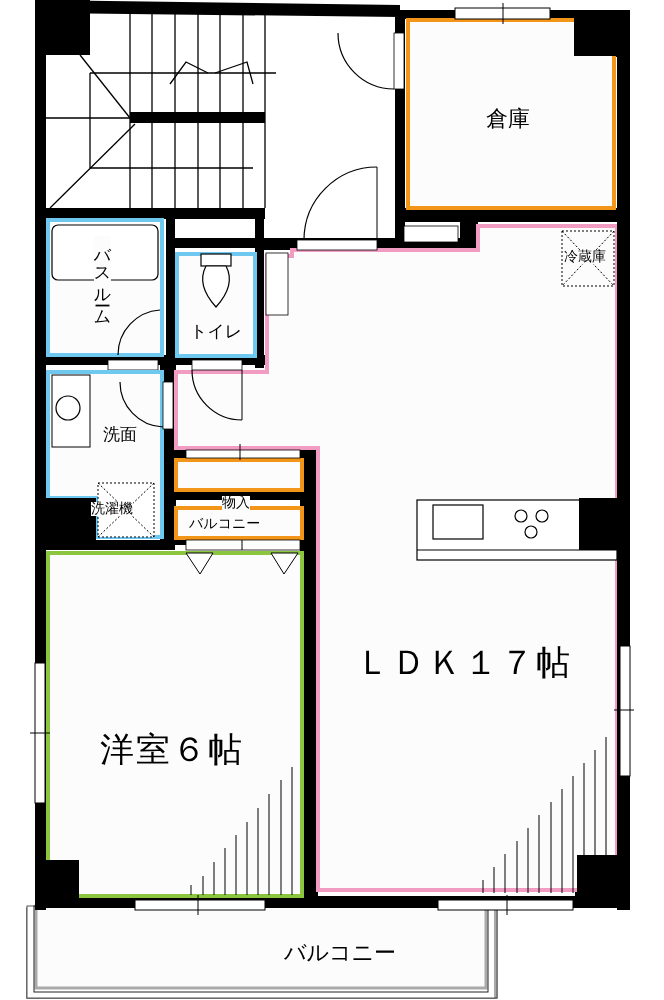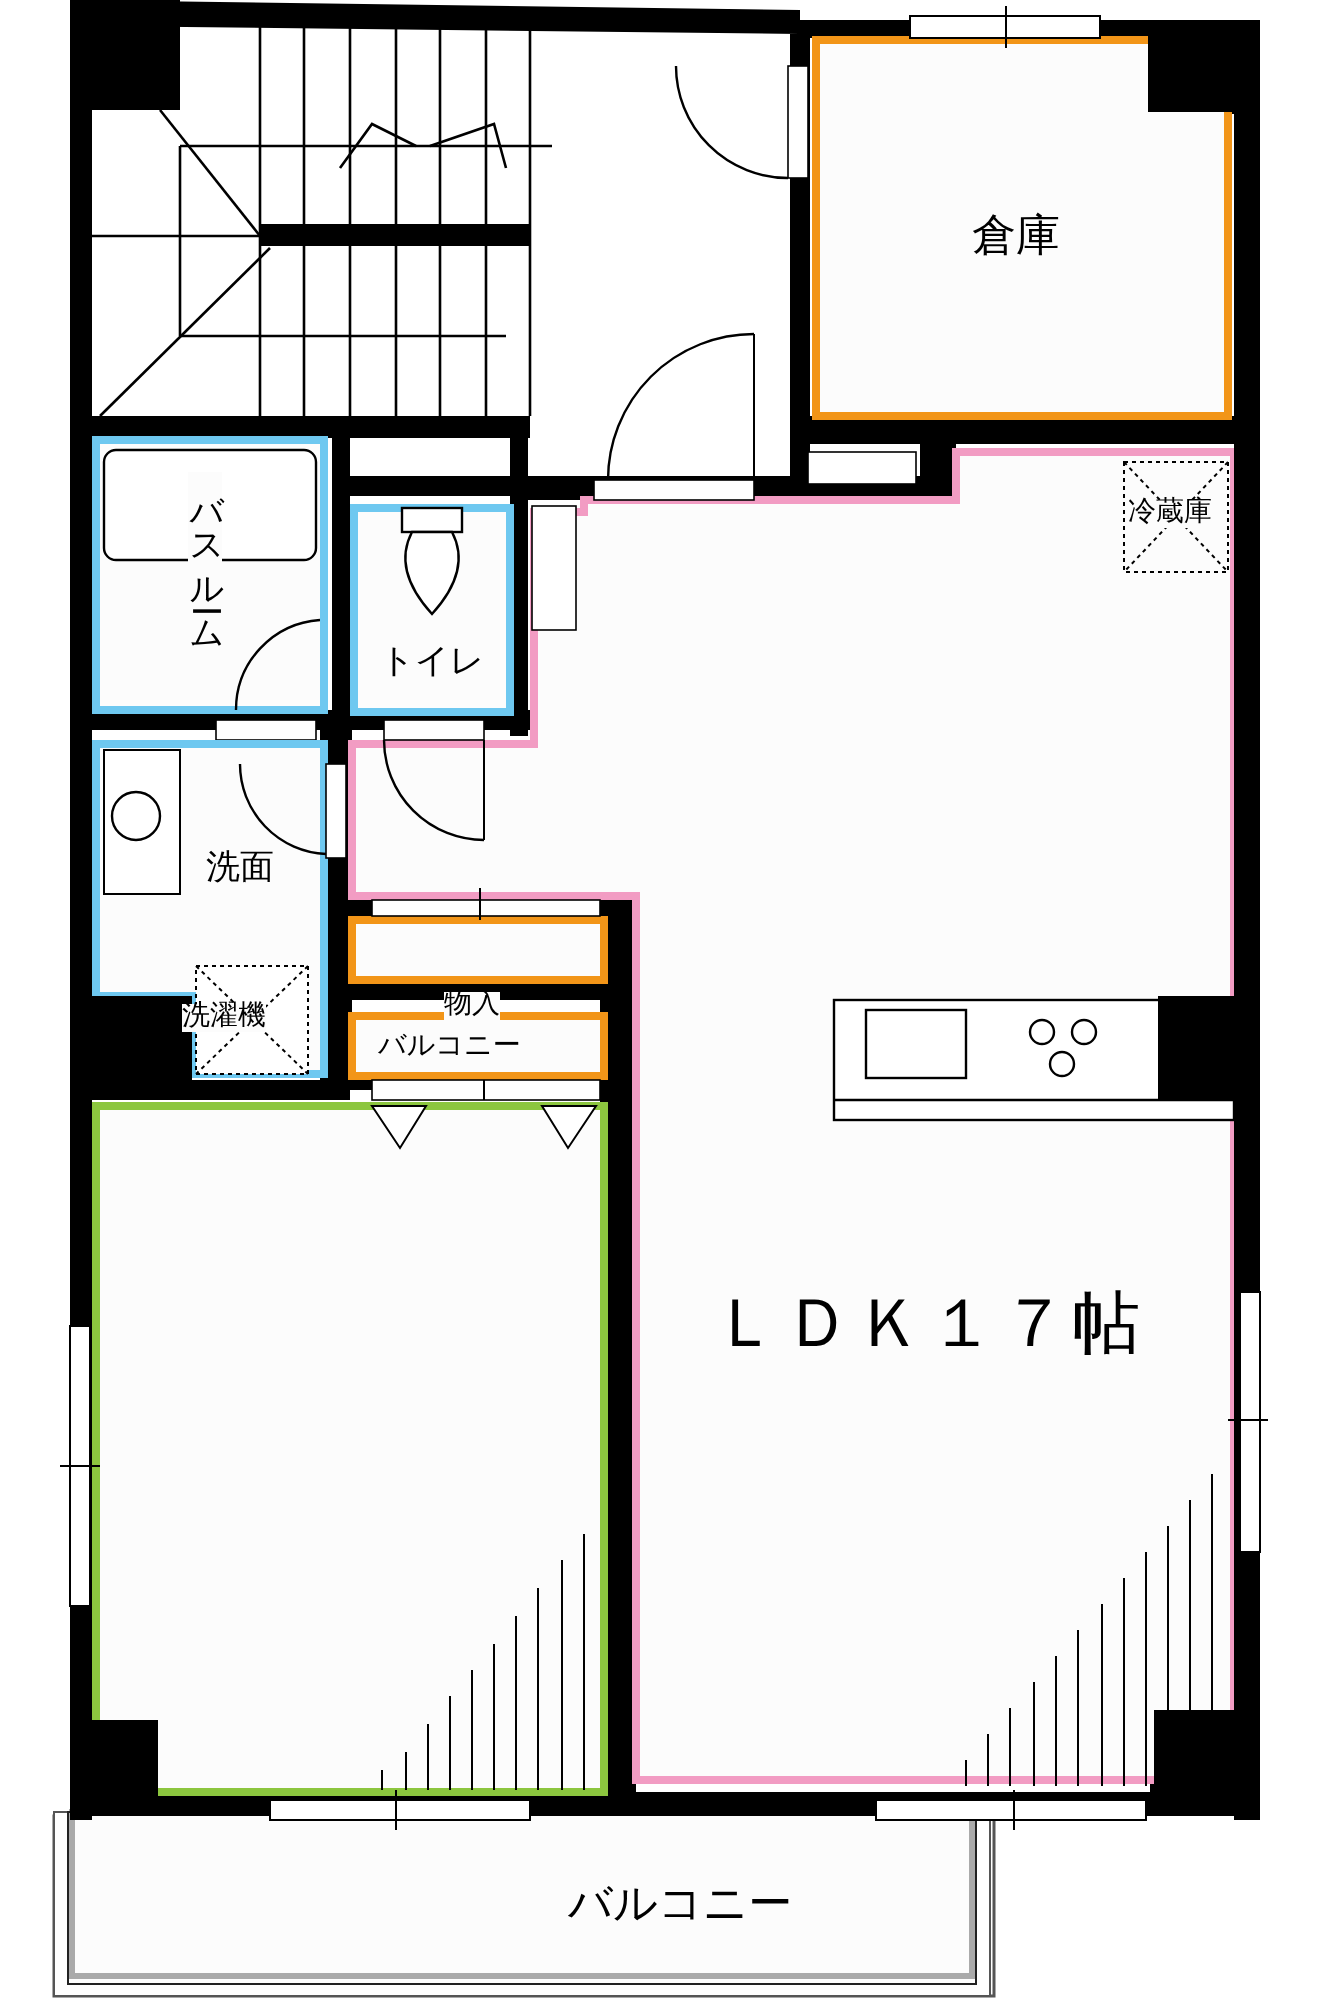--- a/index.html
+++ b/index.html
@@ -195,16 +195,17 @@
   </g>
 </svg>
 
 <div class="label lbl-md" style="left:486px;top:108px;">倉庫</div>
 <div class="label lbl-sm vert" style="left:94px;top:236px;">バスルーム</div>
 <div class="label lbl-sm" style="left:190px;top:323px;">トイレ</div>
 <div class="label lbl-sm" style="left:103px;top:426px;">洗面</div>
 <div class="label lbl-xs" style="left:91px;top:502px;">洗濯機</div>
 <div class="label lbl-xs" style="left:222px;top:496px;">物入</div>
 <div class="label lbl-xs" style="left:189px;top:517px;">バルコニー</div>
+<div class="label lbl-lg" style="left:100px;top:705px;">洋室６帖</div>
 <div class="label lbl-lg" style="left:356px;top:618px;">ＬＤＫ１７帖</div>
 <div class="label lbl-xs" style="left:564px;top:250px;">冷蔵庫</div>
 <div class="label lbl-md" style="left:284px;top:942px;">バルコニー</div>
 </div>
 
 </body></html>

